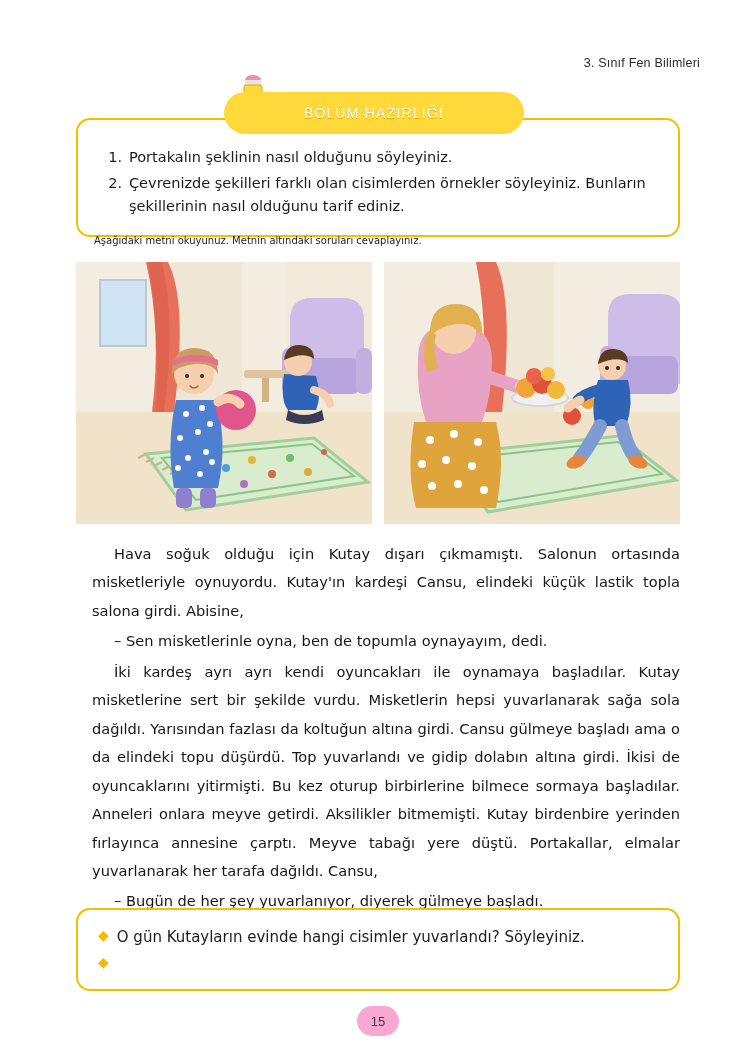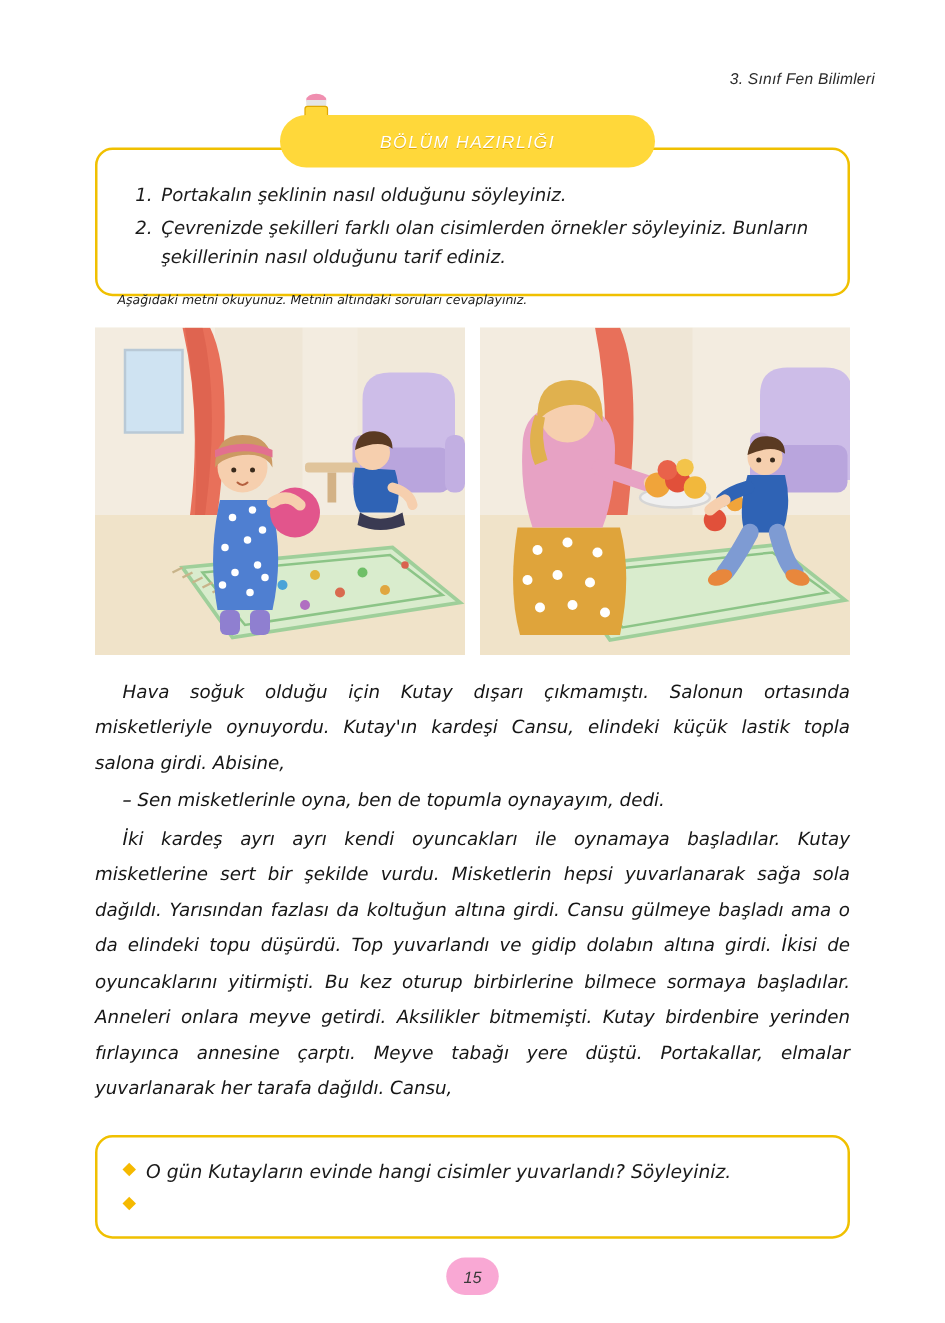--- a/index.html
+++ b/index.html
@@ -12,21 +12,20 @@
     background: #ffffff;
     font-family: "DejaVu Sans", sans-serif;
     color: #1b1b1b;
     position: relative;
     overflow: hidden;
   }
   .page {
     position: absolute;
     inset: 0;
     padding: 0;
-    font-style: italic;
   }
 
   
   .header {
     position: absolute;
     top: 56px;
     right: 56px;
     font-size: 12.5px;
     color: #2b2b2b;
     letter-spacing: 0.2px;
@@ -126,21 +125,21 @@
     position: absolute;
     left: 76px;
     top: 540px;
     width: 604px;
     font-size: 14.6px;
     line-height: 1.95;
     color: #161616;
     text-align: justify;
   }
   .body-text p {
-    margin: 0 0 2px 0;
+    margin: 0 0 2px 16px;
   }
   .body-text p.indent {
     text-indent: 22px;
   }
   .body-text p.dialog {
     text-indent: 22px;
   }
 
   
   .q-box {
@@ -375,20 +374,21 @@
           <ellipse cx="254" cy="200" rx="10" ry="6" fill="#e8873c" transform="rotate(20 254 200)"></ellipse>
         </g>
       </svg>
     </div>
   </div>
 
   <div class="body-text">
     <p class="indent">Hava soğuk olduğu için Kutay dışarı çıkmamıştı. Salonun ortasında misketleriyle oynuyordu. Kutay'ın kardeşi Cansu, elindeki küçük lastik topla salona girdi. Abisine,</p>
     <p class="dialog">– Sen misketlerinle oyna, ben de topumla oynayayım, dedi.</p>
     <p class="indent">İki kardeş ayrı ayrı kendi oyuncakları ile oynamaya başladılar. Kutay misketlerine sert bir şekilde vurdu. Misketlerin hepsi yuvarlanarak sağa sola dağıldı. Yarısından fazlası da koltuğun altına girdi. Cansu gülmeye başladı ama o da elindeki topu düşürdü. Top yuvarlandı ve gidip dolabın altına girdi. İkisi de oyuncaklarını yitirmişti. Bu kez oturup birbirlerine bilmece sormaya başladılar. Anneleri onlara meyve getirdi. Aksilikler bitmemişti. Kutay birdenbire yerinden fırlayınca annesine çarptı. Meyve tabağı yere düştü. Portakallar, elmalar yuvarlanarak her tarafa dağıldı. Cansu,</p>
+    <p class="dialog">– Bugün de her şey yuvarlanıyor, diyerek gülmeye başladı.</p>
   </div>
 
   <div class="q-box">
     <div class="q-item">
       <span class="q-bullet">◆</span>
       <span>O gün Kutayların evinde hangi cisimler yuvarlandı? Söyleyiniz.</span>
     </div>
     <div class="q-item">
       <span class="q-bullet">◆</span>
     </div>

